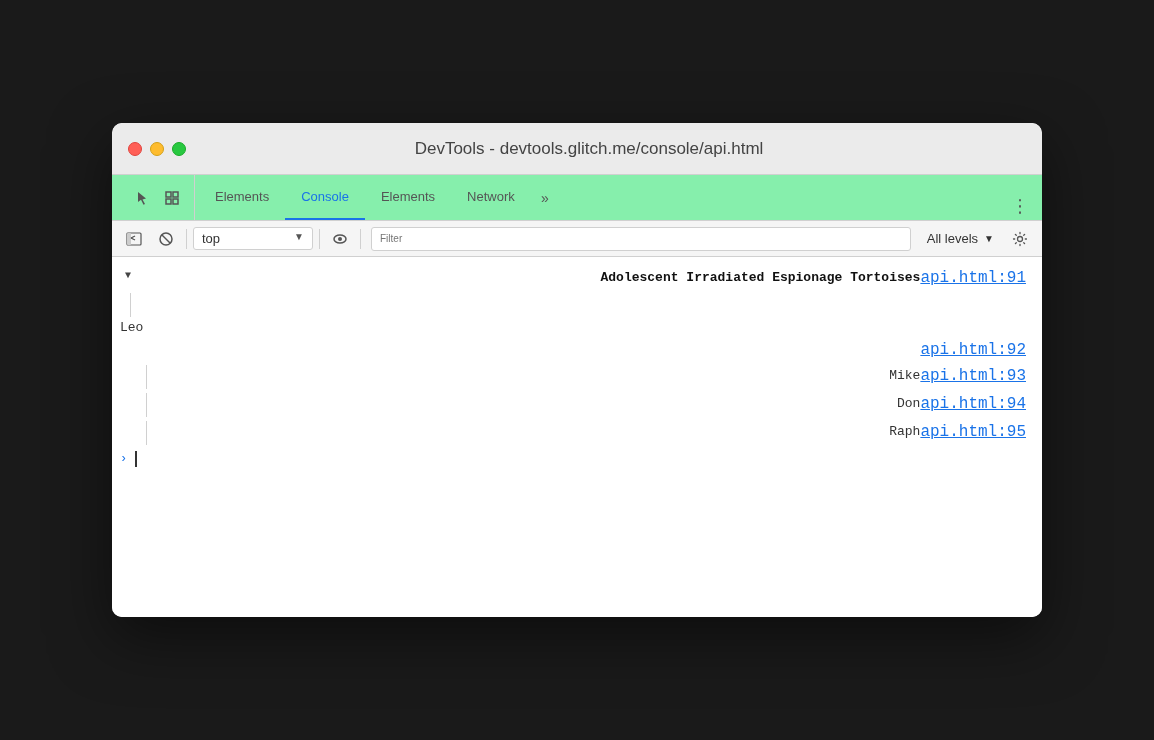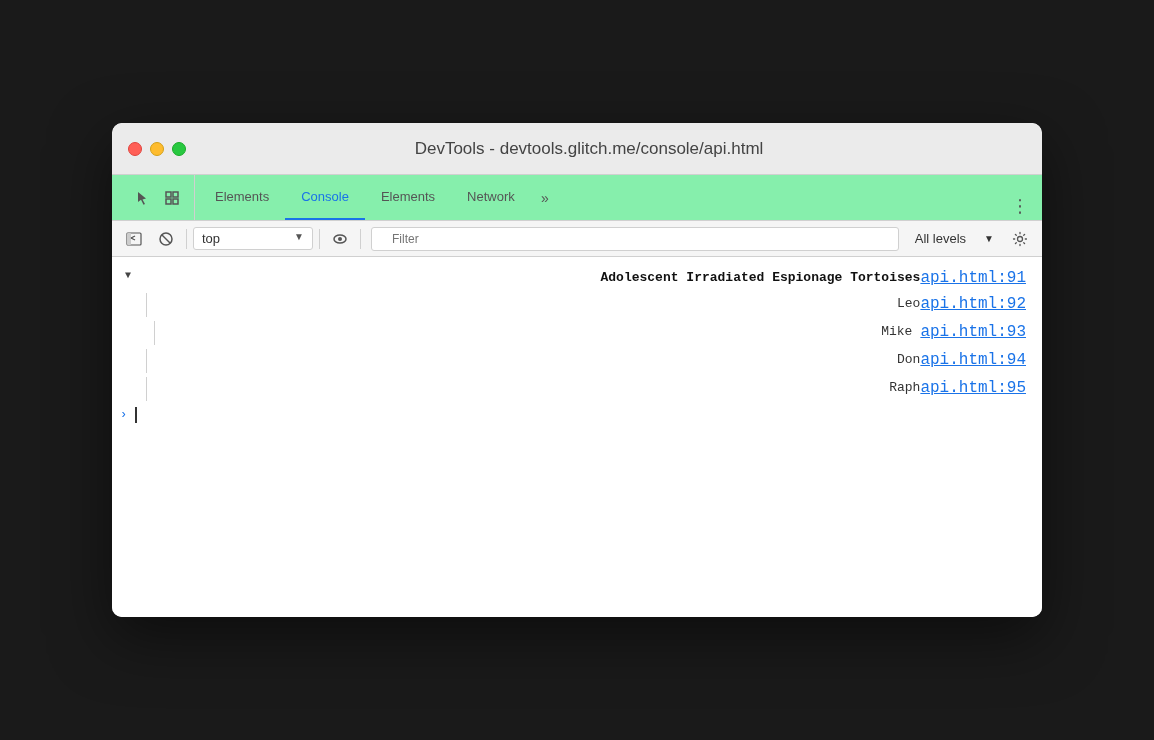--- a/index.html
+++ b/index.html
@@ -176,32 +176,32 @@
       font-size: 13px;
       color: #333;
       min-width: 120px;
     }
 
     .filter-input {
       flex: 1;
       height: 24px;
       border: 1px solid #d0d0d0;
       border-radius: 3px;
-      padding: 0 20px;
-      font-size: 12px;
+      padding: 0 8px;
+      font-size: 10px;
       color: #404040;
       background: white;
       outline: none;
       margin: 0 4px;
     }
 
     .levels-btn {
       display: flex;
       align-items: center;
-      gap: 16px;
+      gap: 4px;
       padding: 3px 8px;
       cursor: pointer;
       font-size: 13px;
       color: #333;
       white-space: nowrap;
     }
 
     .gear-btn {
       width: 28px;
       height: 28px;
@@ -408,28 +408,28 @@
   </div>
 
   <div class="console-content">
 
     <div class="log-row">
       <div class="expand-icon">▼</div>
       <span class="log-text bold-group">Adolescent Irradiated Espionage Tortoises</span>
       <a class="log-link">api.html:91</a>
     </div>
 
-    <div class="log-row" style="padding-left: 8px;">
+    <div class="log-row" style="padding-left: 8px; flex-direction: column;">
       <div style="width:16px; flex-shrink:0;"></div>
       <div class="group-line"></div>
       <span class="log-text">Leo</span>
       <a class="log-link">api.html:92</a>
     </div>
 
-    <div class="log-row" style="padding-left: 8px; gap: 8px;">
+    <div class="log-row" style="padding-left: 8px;">
       <div style="width:16px; flex-shrink:0;"></div>
       <div class="group-line"></div>
       <span class="log-text">Mike</span>
       <a class="log-link">api.html:93</a>
     </div>
 
     <div class="log-row" style="">
       <div style="width:16px; flex-shrink:0;"></div>
       <div class="group-line"></div>
       <span class="log-text">Don</span>

